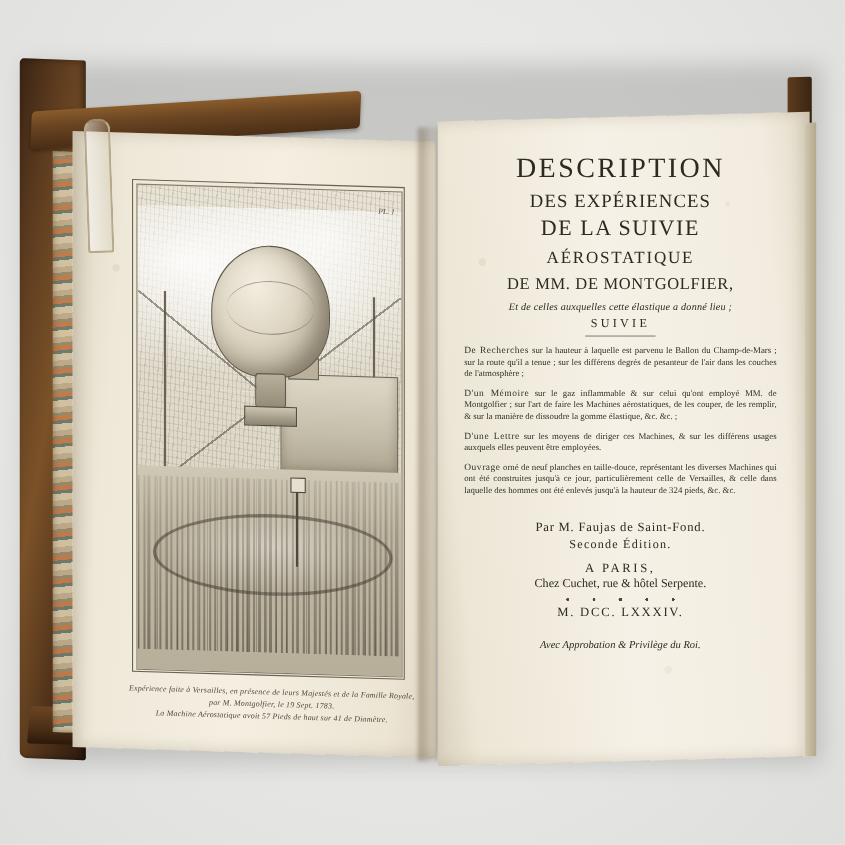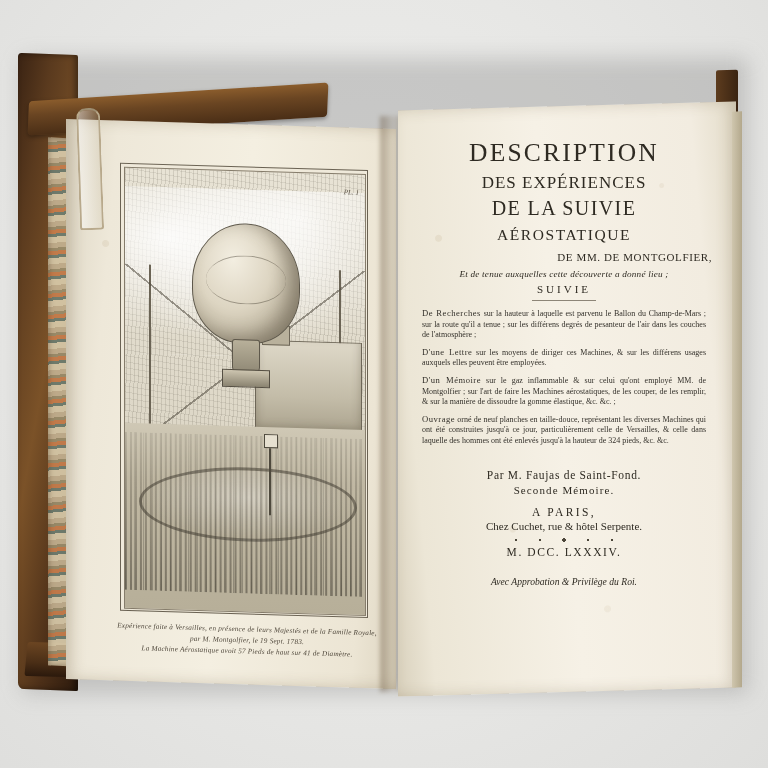--- a/index.html
+++ b/index.html
@@ -330,24 +330,23 @@
     font-size: 20px;
     letter-spacing: 1.4px;
     margin-top: 4px;
   }
   .tp .l4 {
     font-size: 15.5px;
     letter-spacing: 1.6px;
     margin-top: 6px;
   }
   .tp .l5 {
-    font-size: 11px;
+    font-size: 15px;
     letter-spacing: 0.6px;
     margin-top: 7px;
-    text-align: right;
   }
   .tp .l6 {
     font-size: 9.2px;
     font-style: italic;
     margin-top: 6px;
     letter-spacing: 0.2px;
   }
   .tp .l7 {
     font-size: 11px;
     letter-spacing: 3px;
@@ -474,39 +473,39 @@
       <div class="foxing"></div>
       <div class="fore-edge"></div>
     </div>
 
     <div class="tp">
       <div class="l1">DESCRIPTION</div>
       <div class="l2">DES EXPÉRIENCES</div>
       <div class="l3">DE LA SUIVIE</div>
       <div class="l4">AÉROSTATIQUE</div>
       <div class="l5">DE MM. DE MONTGOLFIER,</div>
-      <div class="l6">Et de tenue auxquelles cette découverte a donné lieu ;</div>
+      <div class="l6">Et de celles auxquelles cette élastique a donné lieu ;</div>
       <div class="l7">SUIVIE</div>
       <div class="rule"></div>
 
       <div class="block">
         <span class="sc">De Recherches</span><span> sur la hauteur à laquelle est parvenu le Ballon du Champ-de-Mars ; sur la route qu'il a tenue ; sur les différens degrés de pesanteur de l'air dans les couches de l'atmosphère ;</span>
+      </div>
+      <div class="block">
+        <span class="sc">D'un Mémoire</span><span> sur le gaz inflammable &amp; sur celui qu'ont employé MM. de Montgolfier ; sur l'art de faire les Machines aérostatiques, de les couper, de les remplir, &amp; sur la manière de dissoudre la gomme élastique, &amp;c. &amp;c. ;</span>
       </div>
       <div class="block">
         <span class="sc">D'une Lettre</span><span> sur les moyens de diriger ces Machines, &amp; sur les différens usages auxquels elles peuvent être employées.</span>
       </div>
       <div class="block">
-        <span class="sc">D'un Mémoire</span><span> sur le gaz inflammable &amp; sur celui qu'ont employé MM. de Montgolfier ; sur l'art de faire les Machines aérostatiques, de les couper, de les remplir, &amp; sur la manière de dissoudre la gomme élastique, &amp;c. &amp;c. ;</span>
-      </div>
-      <div class="block">
         <span class="sc">Ouvrage</span><span> orné de neuf planches en taille-douce, représentant les diverses Machines qui ont été construites jusqu'à ce jour, particulièrement celle de Versailles, &amp; celle dans laquelle des hommes ont été enlevés jusqu'à la hauteur de 324 pieds, &amp;c. &amp;c.</span>
       </div>
 
       <div class="byline">Par M. Faujas de Saint-Fond.</div>
-      <div class="edition">Seconde Mémoire.</div>
+      <div class="edition">Seconde Édition.</div>
       <div class="place">A PARIS,</div>
       <div class="seller">Chez Cuchet, rue &amp; hôtel Serpente.</div>
       <div class="orn"></div>
       <div class="year">M. DCC. LXXXIV.</div>
       <div class="approb">Avec Approbation &amp; Privilège du Roi.</div>
     </div>
 
     <div class="clip"></div>
   </div>
 </div>

